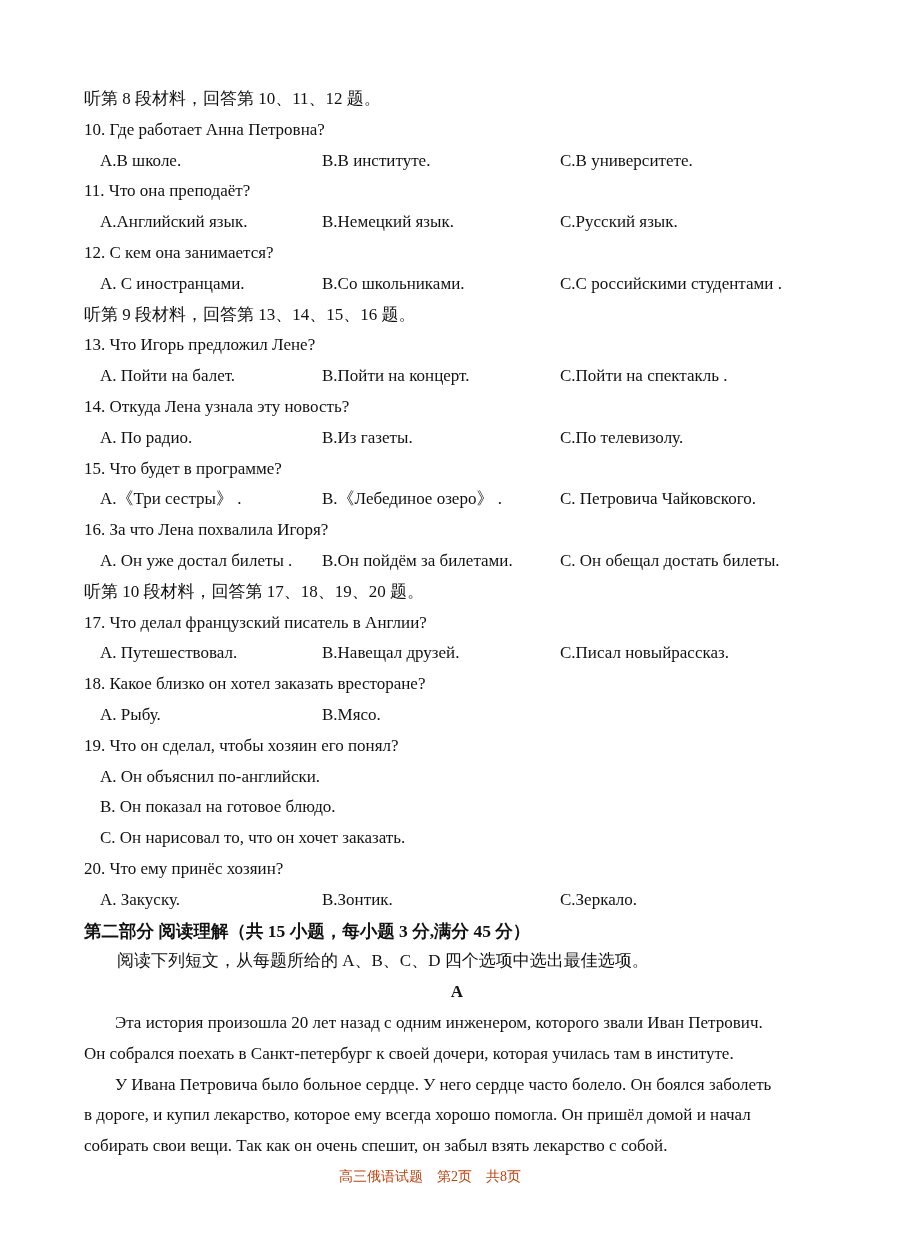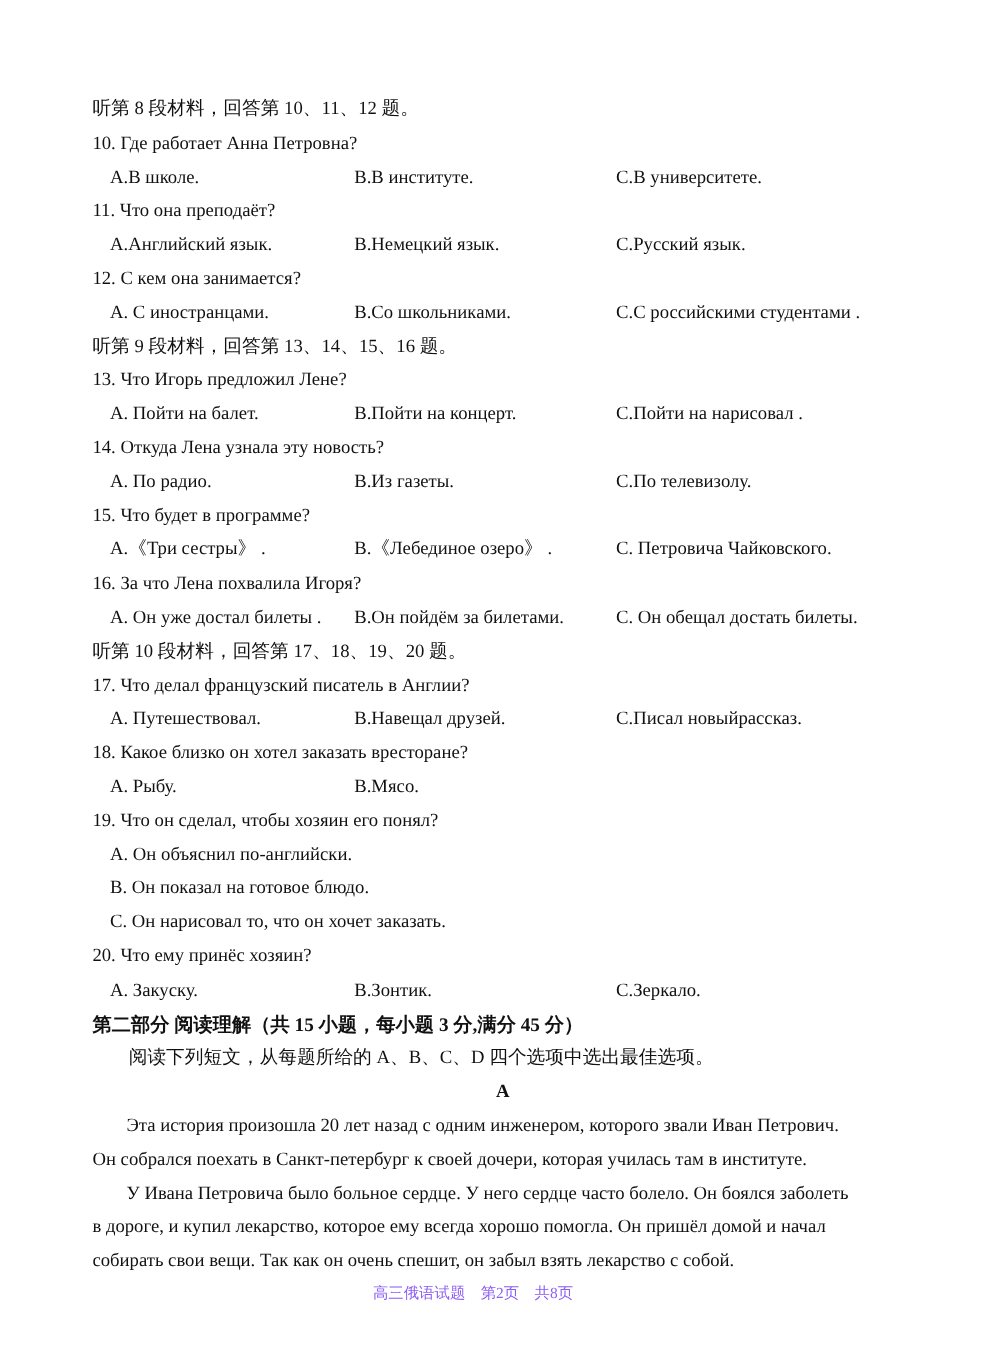--- a/index.html
+++ b/index.html
@@ -39,21 +39,21 @@
   .passage-label {
     text-align: center;
     font-weight: bold;
   }
   .para-indent { text-indent: 31px; }
   .footer {
     text-align: center;
     font-size: 14px;
     height: 30px;
     line-height: 30px;
-    color: #8b5cf6;
+    color: #c2410c;
   }
 </style>
 </head>
 <body>
 
 <div class="page">
   <main class="content">
 
     <div class="line">听第 8 段材料，回答第 10、11、12 题。</div>
 
@@ -77,21 +77,21 @@
       <span>В.Со школьниками.</span>
       <span>С.С российскими студентами .</span>
     </div>
 
     <div class="line">听第 9 段材料，回答第 13、14、15、16 题。</div>
 
     <div class="line">13. Что Игорь предложил Лене?</div>
     <div class="line opts">
       <span>А. Пойти на балет.</span>
       <span>В.Пойти на концерт.</span>
-      <span>С.Пойти на нарисовал .</span>
+      <span>С.Пойти на спектакль .</span>
     </div>
 
     <div class="line">14. Откуда Лена узнала эту новость?</div>
     <div class="line opts">
       <span>А. По радио.</span>
       <span>В.Из газеты.</span>
       <span>С.По телевизолу.</span>
     </div>
 
     <div class="line">15. Что будет в программе?</div>

